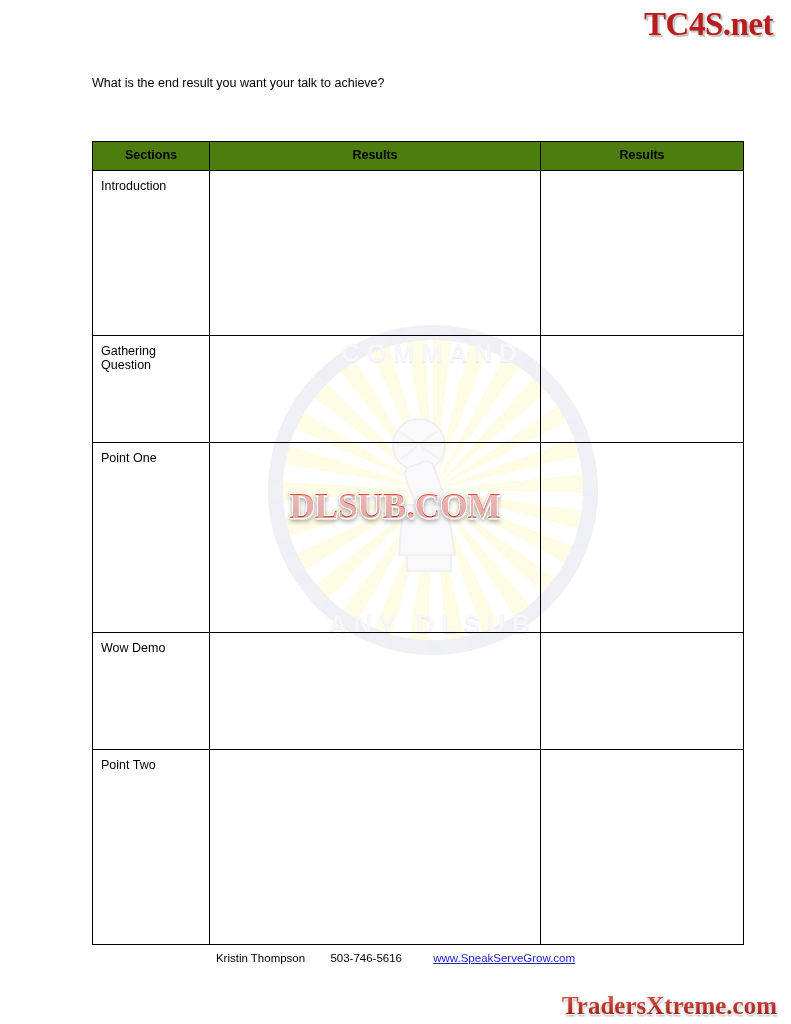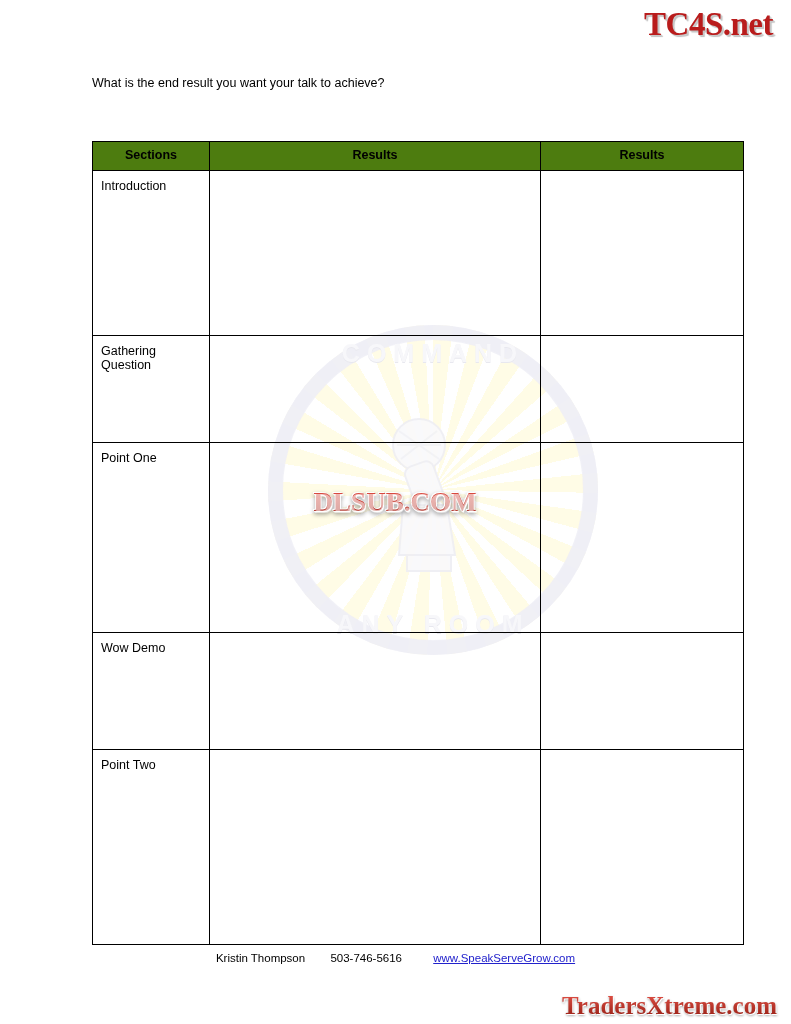--- a/index.html
+++ b/index.html
@@ -91,21 +91,21 @@
   
   .dlsub {
     position: absolute;
     left: 255px;
     top: 487px;
     width: 280px;
     text-align: center;
     z-index: 3;
     font-family: "Liberation Serif", serif;
     font-weight: bold;
-    font-size: 27px;
+    font-size: 35px;
     letter-spacing: 0px;
     color: #c0392b;
     background: linear-gradient(#e8554a, #9b1c12);
     -webkit-background-clip: text;
     background-clip: text;
     -webkit-text-fill-color: transparent;
     text-shadow: 0 1px 0 rgba(255,255,255,0.6);
     filter: drop-shadow(1px 1px 0 #ffffff) drop-shadow(-1px -1px 0 #ffffff) drop-shadow(0 2px 2px rgba(0,0,0,0.35));
   }
 
@@ -179,21 +179,21 @@
 <body>
 
 <div class="brand-top">TC4S.net</div>
 
 <div class="prompt">What is the end result you want your talk to achieve?</div>
 
 <div class="seal">
   <div class="seal-circle"></div>
   <div class="seal-ring"></div>
   <div class="seal-text top">COMMAND</div>
-  <div class="seal-text bottom">ANY ROOM</div>
+  <div class="seal-text bottom">ANY DLSUB</div>
   <svg class="seal-mic" viewBox="0 0 120 170">
     <g fill="#f4f4f8" stroke="#e0e0ea" stroke-width="2">
       <ellipse cx="46" cy="40" rx="26" ry="26"></ellipse>
       <rect x="36" y="58" width="30" height="42" rx="8" transform="rotate(-20 51 79)"></rect>
       <path d="M30 100 L74 100 L82 150 L26 150 Z"></path>
       <path d="M34 150 L78 150 L78 166 L34 166 Z"></path>
     </g>
     <g stroke="#e6e6ee" stroke-width="2" fill="none">
       <line x1="26" y1="26" x2="66" y2="54"></line>
       <line x1="24" y1="40" x2="68" y2="40"></line>

